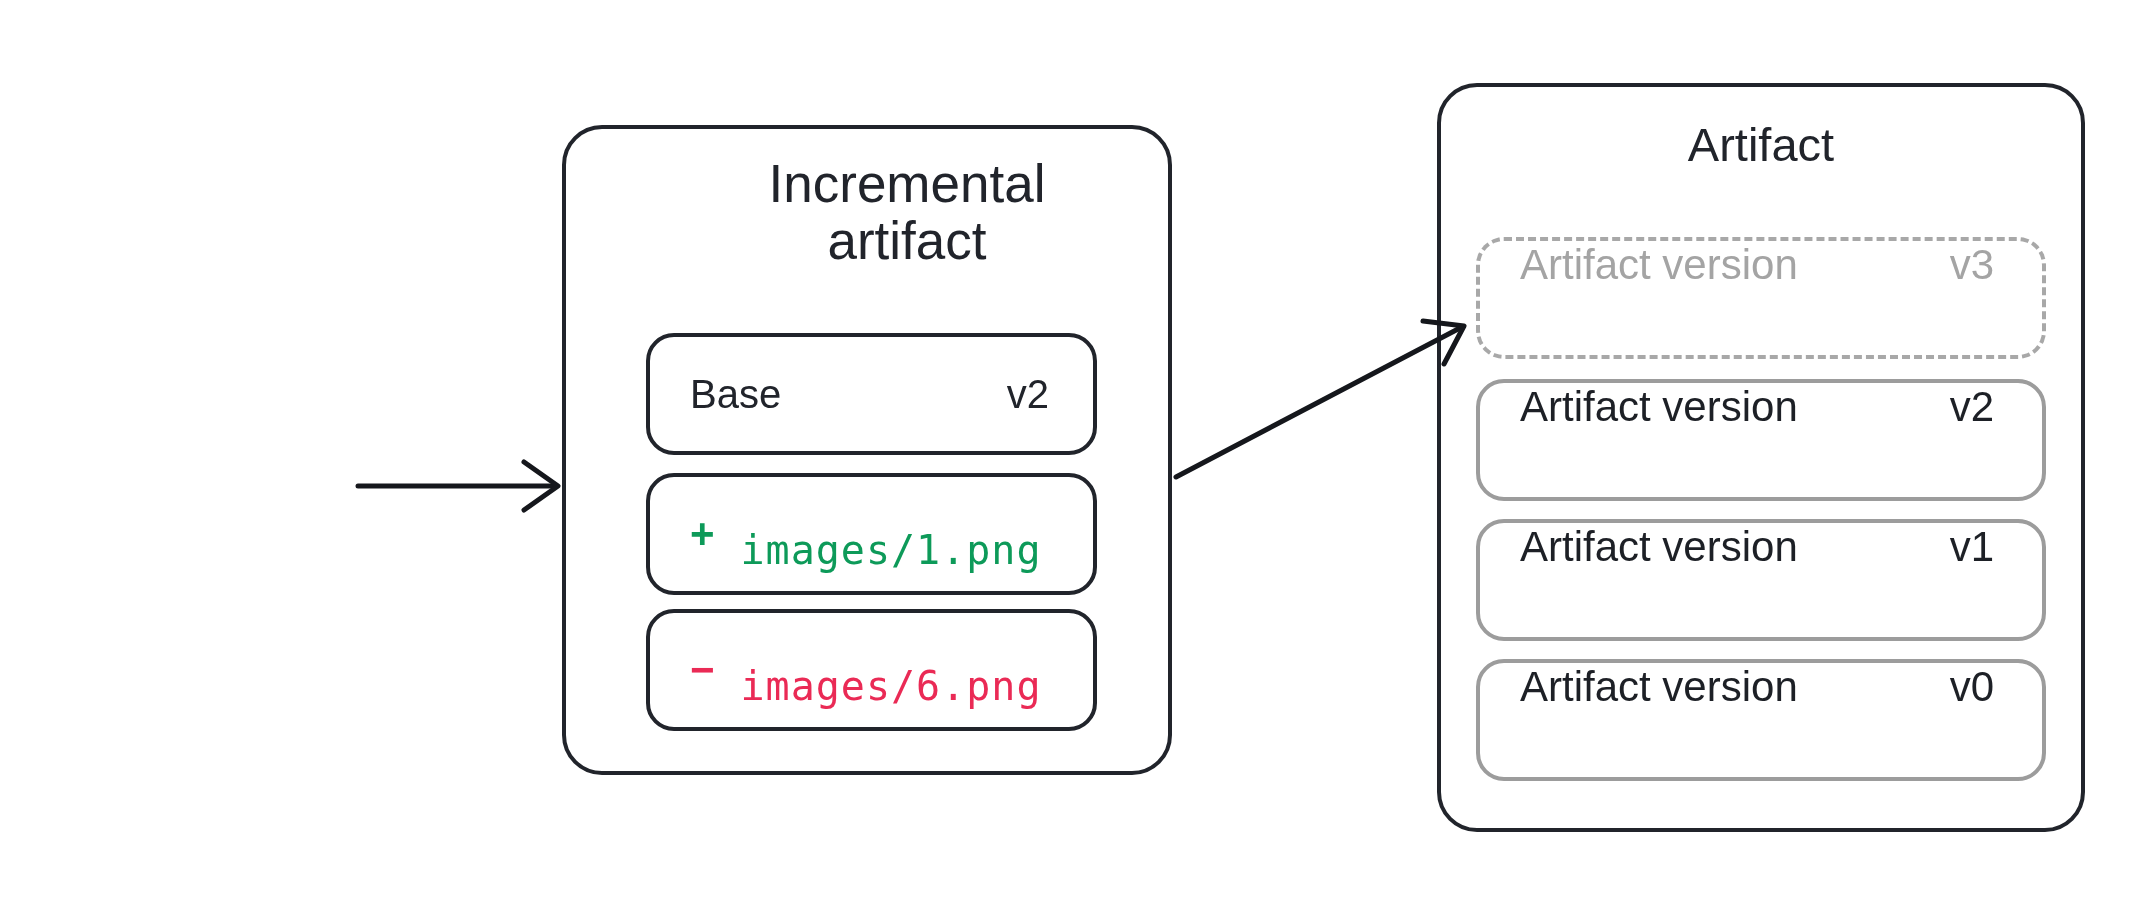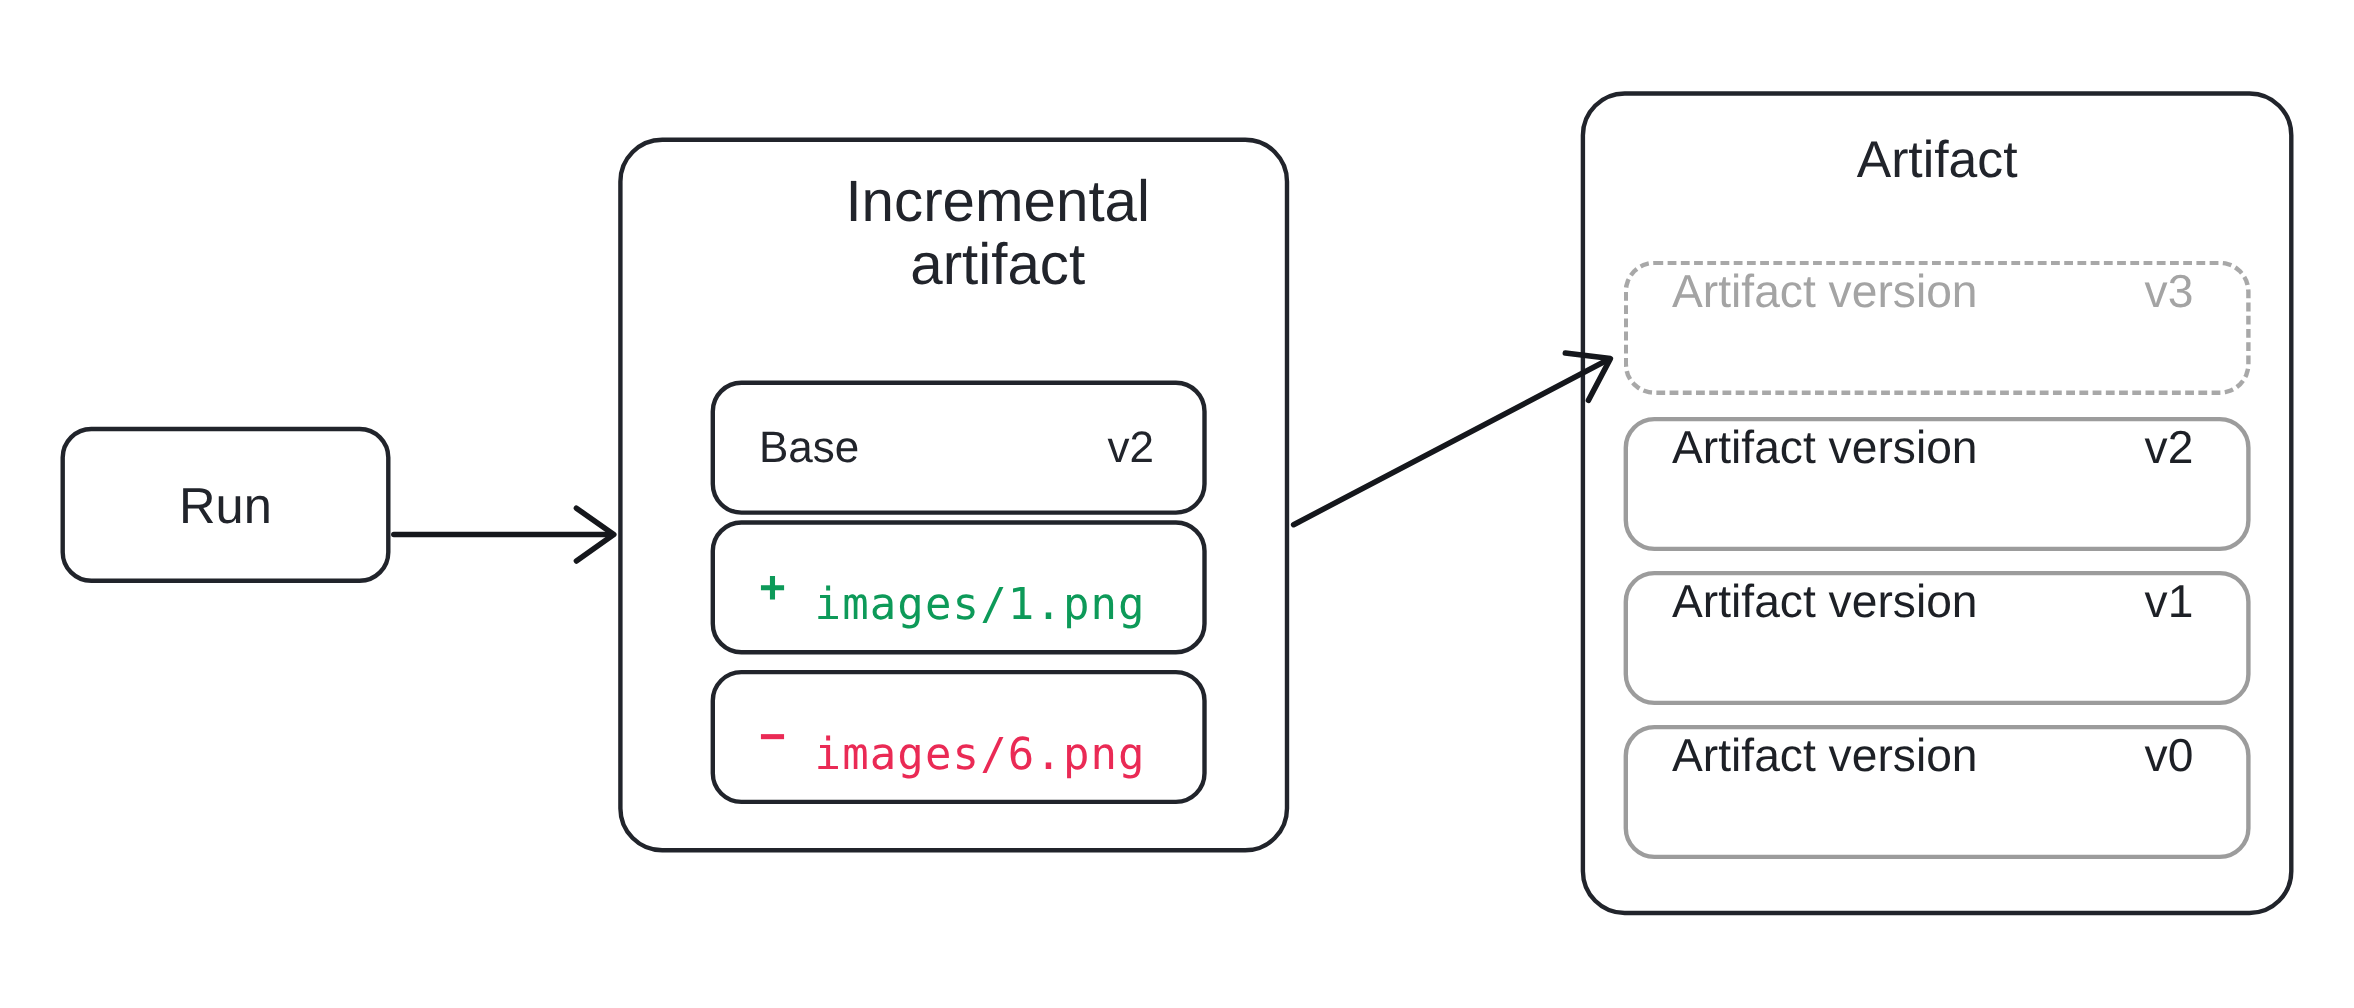--- a/index.html
+++ b/index.html
@@ -34,21 +34,21 @@
     text-align:center;font-size:53px;line-height:57px;margin-left:40px;
   }
   .chip{
     position:absolute;left:80px;width:451px;height:122px;
     border:4.5px solid #21242b;border-radius:28px;
     box-sizing:border-box;background:#ffffff;
     display:flex;align-items:center;
     padding:0 44px 0 40px;
     font-size:40px;
   }
-  .chip-base{top:217px;align-items:center;}
+  .chip-base{top:204px;align-items:center;}
   .chip-added{top:344px;color:#0d9a59;}
   .chip-removed{top:480px;color:#ea2a55;}
   .chip .grow{flex:1;}
   .sign{
     font-weight:700;font-size:42px;
     margin-right:26px;
   }
   .mono{
     font-family:"DejaVu Sans Mono","Liberation Mono",monospace;
     font-size:40px;letter-spacing:1px;margin-top:32px;
@@ -82,23 +82,20 @@
   .arrows{
     position:absolute;left:0;top:0;width:2140px;height:916px;
     pointer-events:none;
   }
 </style>
 </head>
 <body>
 
 <div class="canvas">
 
-  <div class="node run-node">
-    <span>Run</span>
-  </div>
 
   <div class="node incremental-node">
     <div class="incremental-title">
       <div>Incremental</div>
       <div>artifact</div>
     </div>
 
     <div class="chip chip-base">
       <span class="grow">Base</span>
       <span>v2</span>

